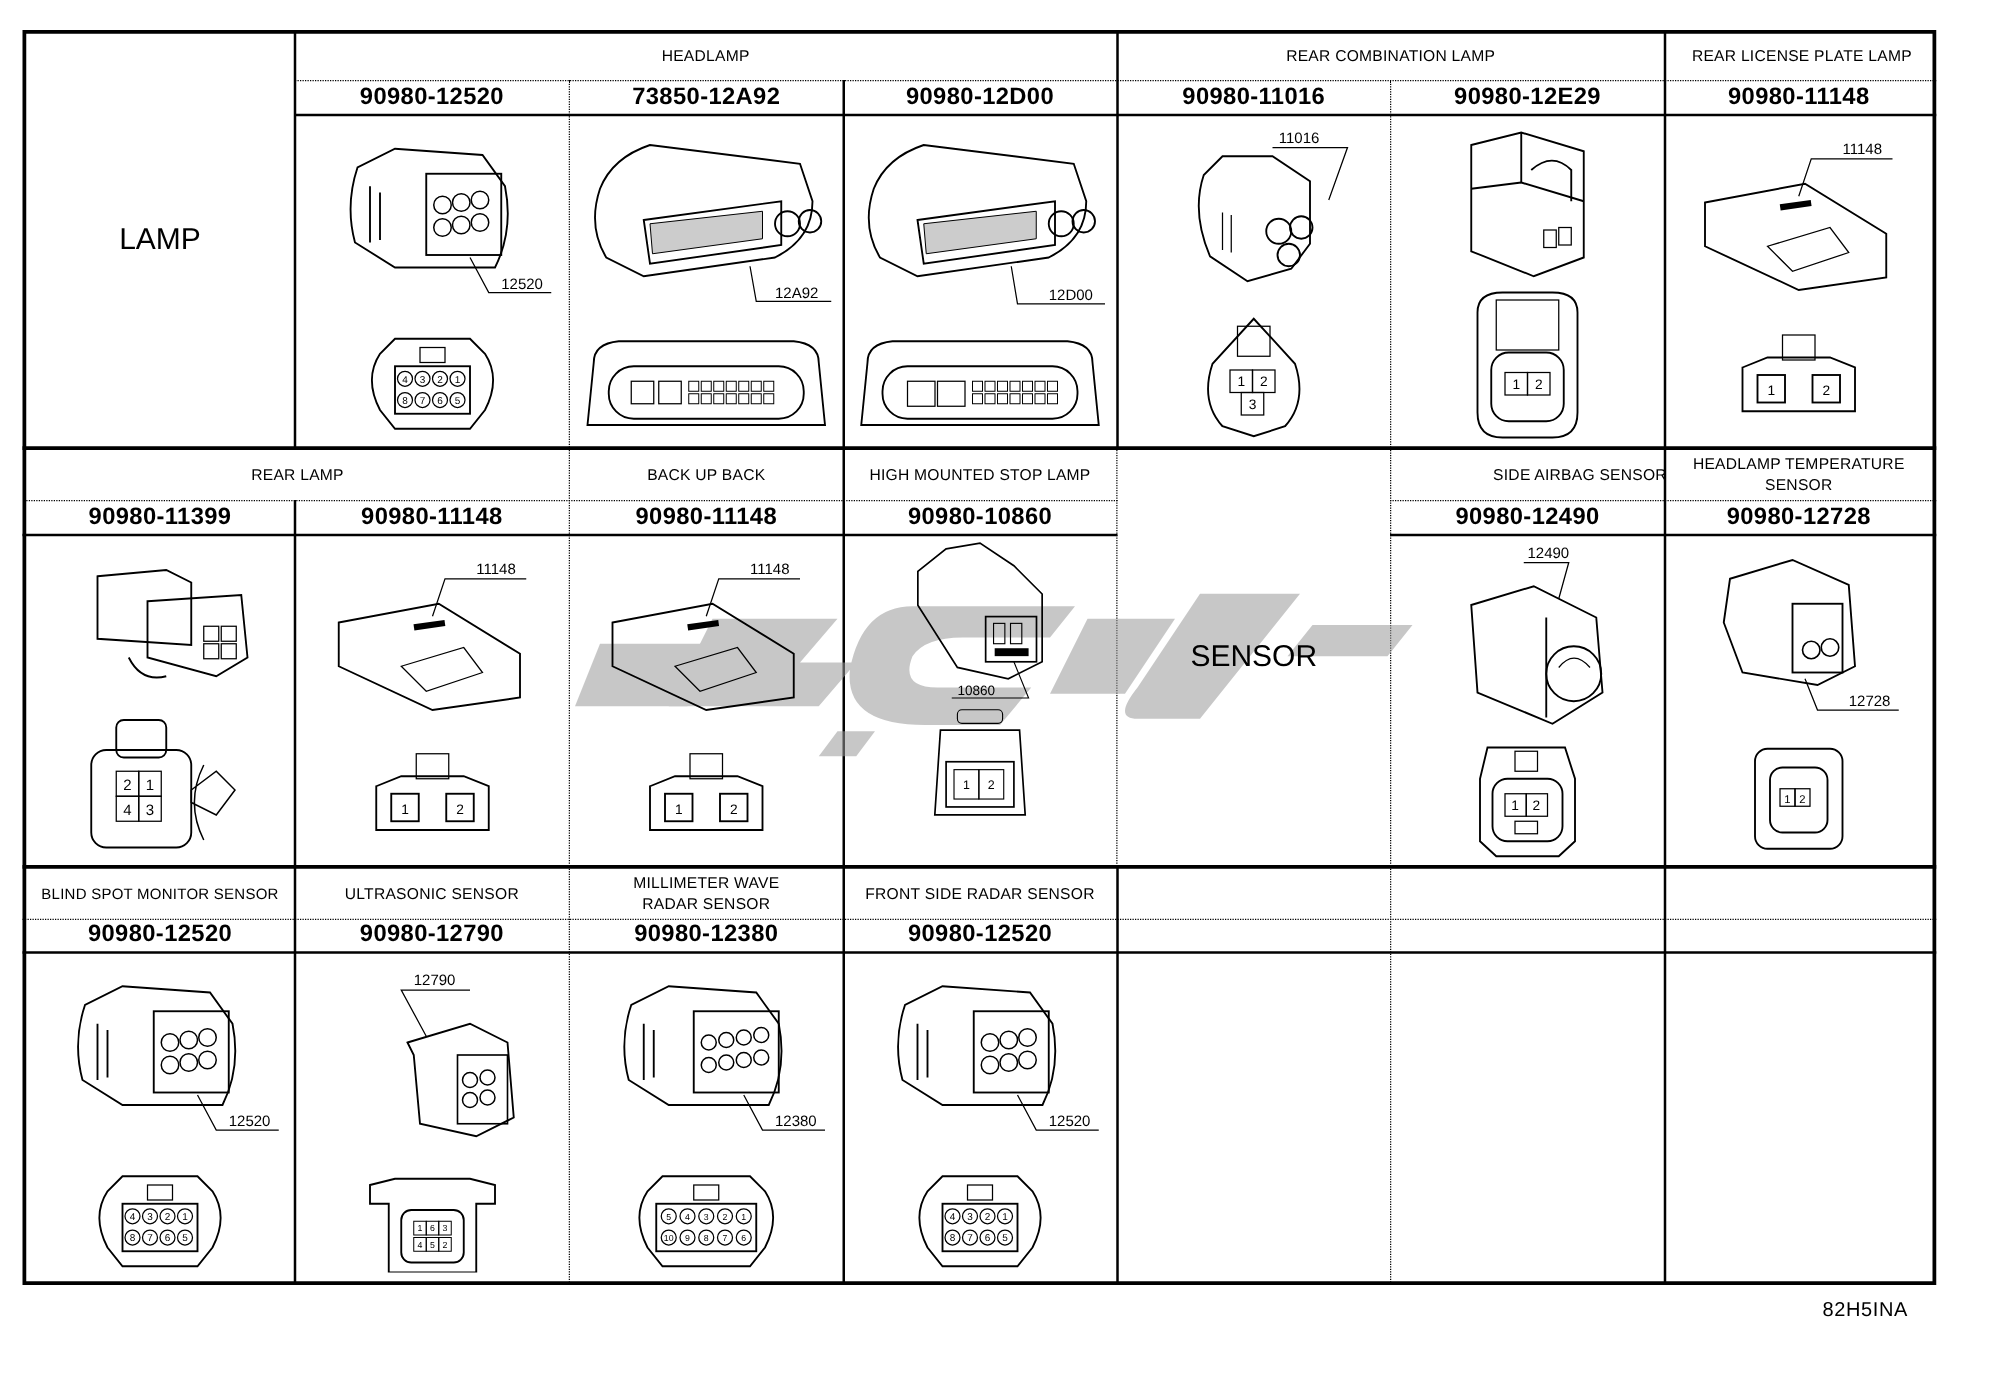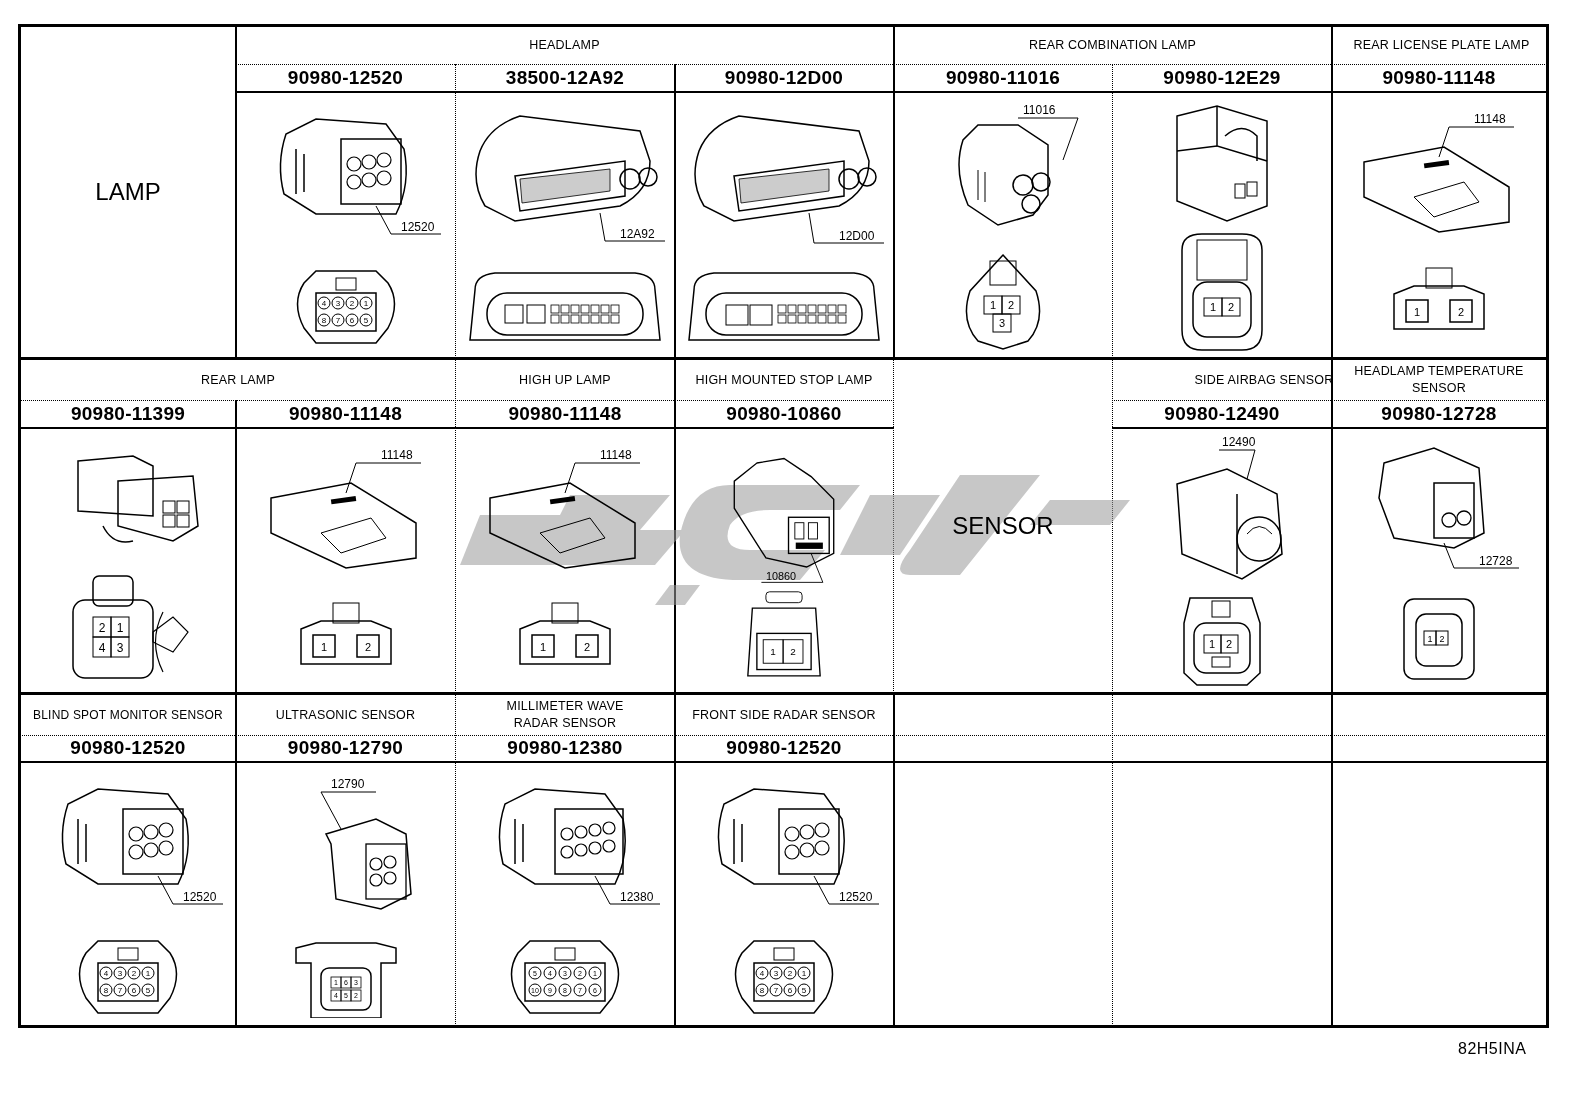--- a/index.html
+++ b/index.html
@@ -75,21 +75,21 @@
   </g>
 </svg>
 
 <div class="cell big" style="left:21px;top:27px;width:214px;height:330px;">LAMP</div>
 
 <div class="cell hdr" style="left:236px;top:27px;width:657px;height:37px;">HEADLAMP</div>
 <div class="cell hdr" style="left:894px;top:27px;width:437px;height:37px;">REAR COMBINATION LAMP</div>
 <div class="cell hdr" style="left:1300px;top:27px;width:195px;height:37px;margin-left:44px;">REAR LICENSE PLATE LAMP</div>
 
 <div class="cell pn" style="left:236px;top:64px;width:219px;height:27px;">90980-12520</div>
-<div class="cell pn" style="left:456px;top:64px;width:218px;height:27px;">38500-12A92</div>
+<div class="cell pn" style="left:456px;top:64px;width:218px;height:27px;">73850-12A92</div>
 <div class="cell pn" style="left:675px;top:64px;width:218px;height:27px;">90980-12D00</div>
 <div class="cell pn" style="left:894px;top:64px;width:218px;height:27px;">90980-11016</div>
 <div class="cell pn" style="left:1113px;top:64px;width:218px;height:27px;">90980-12E29</div>
 <div class="cell pn" style="left:1332px;top:64px;width:214px;height:27px;">90980-11148</div>
 
 <div class="draw" style="left:236px;top:94px;width:219px;height:263px;">
   <svg width="200" height="140" viewBox="0 0 200 140">
     <path d="M40 30 Q30 60 38 90 L70 110 L150 110 Q165 80 158 45 L140 20 L70 15 Z" fill="none" stroke="#000" stroke-width="1.5"></path>
     <rect x="95" y="35" width="60" height="65" fill="none" stroke="#000" stroke-width="1.5"></rect>
     <g fill="none" stroke="#000" stroke-width="1.2">
@@ -259,21 +259,21 @@
     <rect x="22" y="36" width="22" height="22" fill="none" stroke="#000" stroke-width="1.5"></rect>
     <rect x="66" y="36" width="22" height="22" fill="none" stroke="#000" stroke-width="1.5"></rect>
     <g font-size="11" font-family="Liberation Sans, sans-serif" text-anchor="middle">
       <text x="33" y="52">1</text>
       <text x="77" y="52">2</text>
     </g>
   </svg>
 </div>
 
 <div class="cell hdr" style="left:21px;top:360px;width:434px;height:40px;">REAR LAMP</div>
-<div class="cell hdr" style="left:456px;top:360px;width:218px;height:40px;">HIGH UP LAMP</div>
+<div class="cell hdr" style="left:456px;top:360px;width:218px;height:40px;">BACK UP BACK</div>
 <div class="cell hdr" style="left:675px;top:360px;width:218px;height:40px;">HIGH MOUNTED STOP LAMP</div>
 <div class="cell big" style="left:894px;top:360px;width:218px;height:332px;">SENSOR</div>
 <div class="cell hdr" style="left:1155px;top:360px;width:218px;height:40px;">SIDE AIRBAG SENSOR</div>
 <div class="cell hdr" style="left:1332px;top:360px;width:214px;height:40px;">HEADLAMP TEMPERATURE SENSOR</div>
 
 <div class="cell pn" style="left:21px;top:400px;width:214px;height:27px;">90980-11399</div>
 <div class="cell pn" style="left:236px;top:400px;width:219px;height:27px;">90980-11148</div>
 <div class="cell pn" style="left:456px;top:400px;width:218px;height:27px;">90980-11148</div>
 <div class="cell pn" style="left:675px;top:400px;width:218px;height:27px;">90980-10860</div>
 <div class="cell pn" style="left:1113px;top:400px;width:218px;height:27px;">90980-12490</div>
@@ -339,21 +339,21 @@
     <path d="M10 30 L30 22 L80 22 L100 30 L100 65 L10 65 Z" fill="none" stroke="#000" stroke-width="1.5"></path>
     <rect x="22" y="36" width="22" height="22" fill="none" stroke="#000" stroke-width="1.5"></rect>
     <rect x="66" y="36" width="22" height="22" fill="none" stroke="#000" stroke-width="1.5"></rect>
     <g font-size="11" font-family="Liberation Sans, sans-serif" text-anchor="middle">
       <text x="33" y="52">1</text>
       <text x="77" y="52">2</text>
     </g>
   </svg>
 </div>
 
-<div class="draw" style="left:675px;top:430px;width:218px;height:226px;margin-top:24px;">
+<div class="draw" style="left:675px;top:430px;width:218px;height:226px;">
   <svg width="150" height="150" viewBox="0 0 150 150">
     <path d="M45 10 L75 5 L105 25 L130 50 L130 110 L100 125 L55 115 L20 60 L20 30 Z" fill="none" stroke="#000" stroke-width="1.5"></path>
     <rect x="80" y="70" width="45" height="40" fill="none" stroke="#000" stroke-width="1.5"></rect>
     <rect x="87" y="76" width="10" height="18" fill="none" stroke="#000"></rect>
     <rect x="102" y="76" width="10" height="18" fill="none" stroke="#000"></rect>
     <rect x="88" y="98" width="30" height="7" fill="#000"></rect>
     <path d="M105 110 L118 142 L50 142" fill="none" stroke="#000" stroke-width="1"></path>
     <text x="55" y="139" class="callout">10860</text>
   </svg>
   <svg width="110" height="100" viewBox="0 0 110 100">

